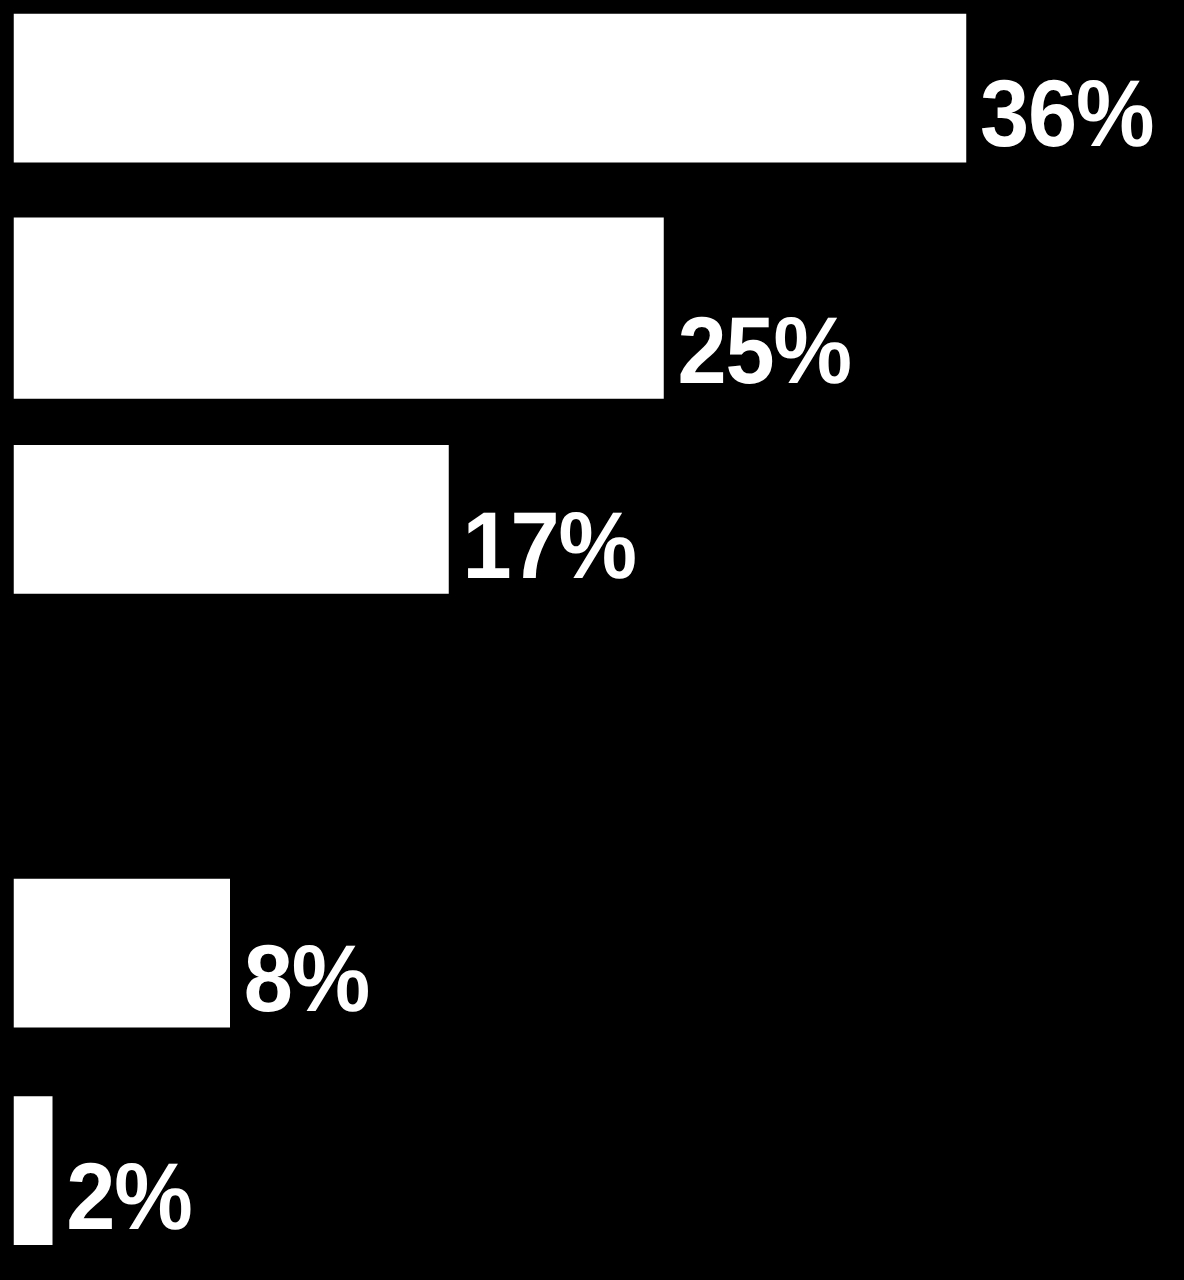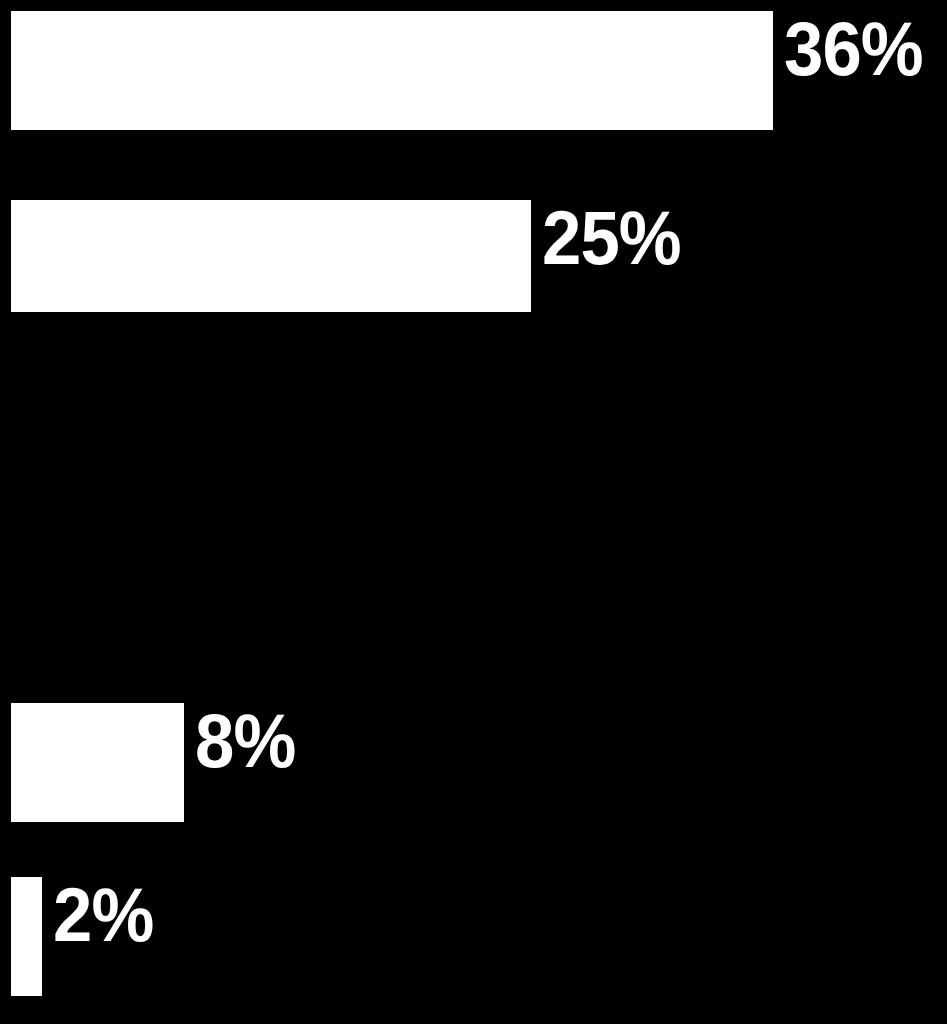--- a/index.html
+++ b/index.html
@@ -16,21 +16,21 @@
     width: 947px;
     height: 1024px;
     background: #000000;
     overflow: hidden;
   }
   .bar-row {
     position: absolute;
     left: 0;
     display: flex;
     flex-direction: row;
-    align-items: flex-start;
+    align-items: flex-end;
     height: 119px;
   }
   .bar-track {
     position: relative;
     display: block;
     height: 100%;
   }
   .bar-fill {
     display: block;
     width: 100%;
@@ -67,27 +67,33 @@
 
   <h1 class="chart-title-hidden"></h1>
 
   <div class="bar-row" style="top: 11px; height: 119px; left: 11px;">
     <span class="bar-track" style="width: 762px;">
       <span class="bar-fill" style="background: rgb(255, 255, 255);"></span>
     </span>
     <span class="bar-value-label" style="color: rgb(255, 255, 255);">36%</span>
   </div>
 
-  <div class="bar-row" style="top: 200px; height: 112px; left: 11px;">
+  <div class="bar-row" style="top: 174px; height: 145px; left: 11px;">
     <span class="bar-track" style="width: 520px;">
       <span class="bar-fill" style="background: rgb(255, 255, 255);"></span>
     </span>
     <span class="bar-value-label" style="color: rgb(255, 255, 255);">25%</span>
   </div>
 
+  <div class="bar-row" style="top: 356px; height: 119px; left: 11px;">
+    <span class="bar-track" style="width: 348px;">
+      <span class="bar-fill" style="background: rgb(255, 255, 255);"></span>
+    </span>
+    <span class="bar-value-label" style="color: rgb(255, 255, 255);">17%</span>
+  </div>
 
 
   <div class="bar-row" style="top: 703px; height: 119px; left: 11px;">
     <span class="bar-track" style="width: 173px;">
       <span class="bar-fill" style="background: rgb(255, 255, 255);"></span>
     </span>
     <span class="bar-value-label" style="color: rgb(255, 255, 255);">8%</span>
   </div>
 
   <div class="bar-row" style="top: 877px; height: 119px; left: 11px;">

